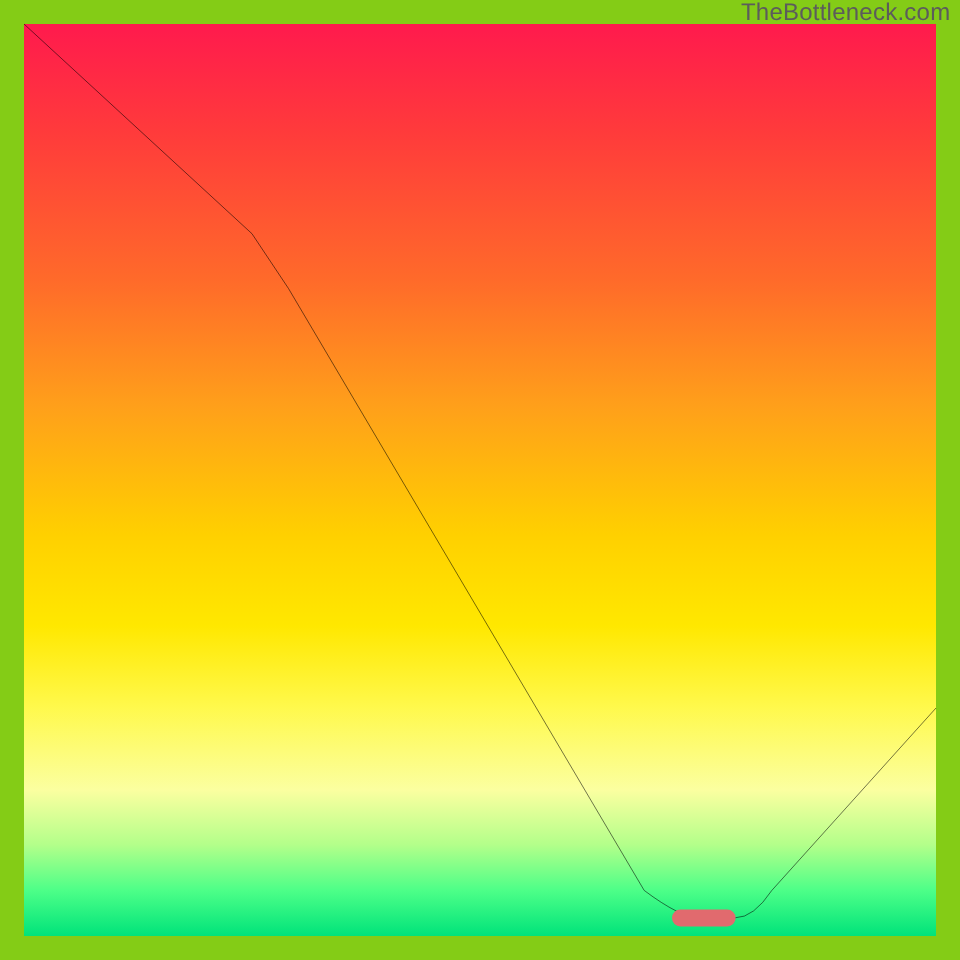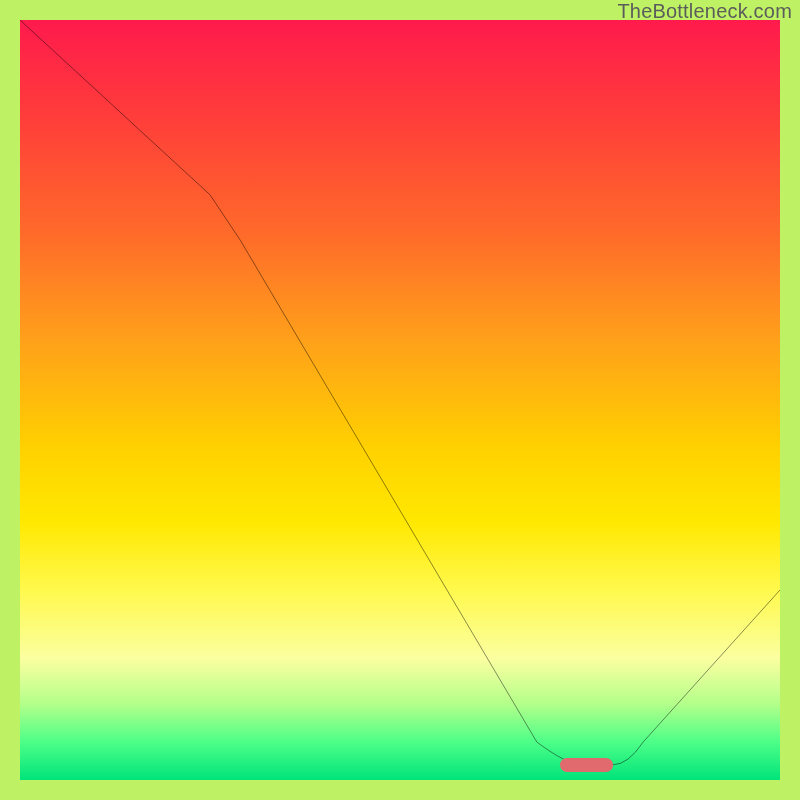--- a/index.html
+++ b/index.html
@@ -11,21 +11,21 @@
     position: relative;
     font-family: Arial, Helvetica, sans-serif;
     overflow: hidden;
   }
   .frame {
     position: absolute;
     left: 0;
     top: 0;
     width: 800px;
     height: 800px;
-    background: #bef264;
+    background: #84cc16;
   }
   .plot-area {
     position: absolute;
     left: 20px;
     top: 20px;
     width: 760px;
     height: 760px;
     background: linear-gradient(
       to bottom,
       #ff1a4d 0%,

